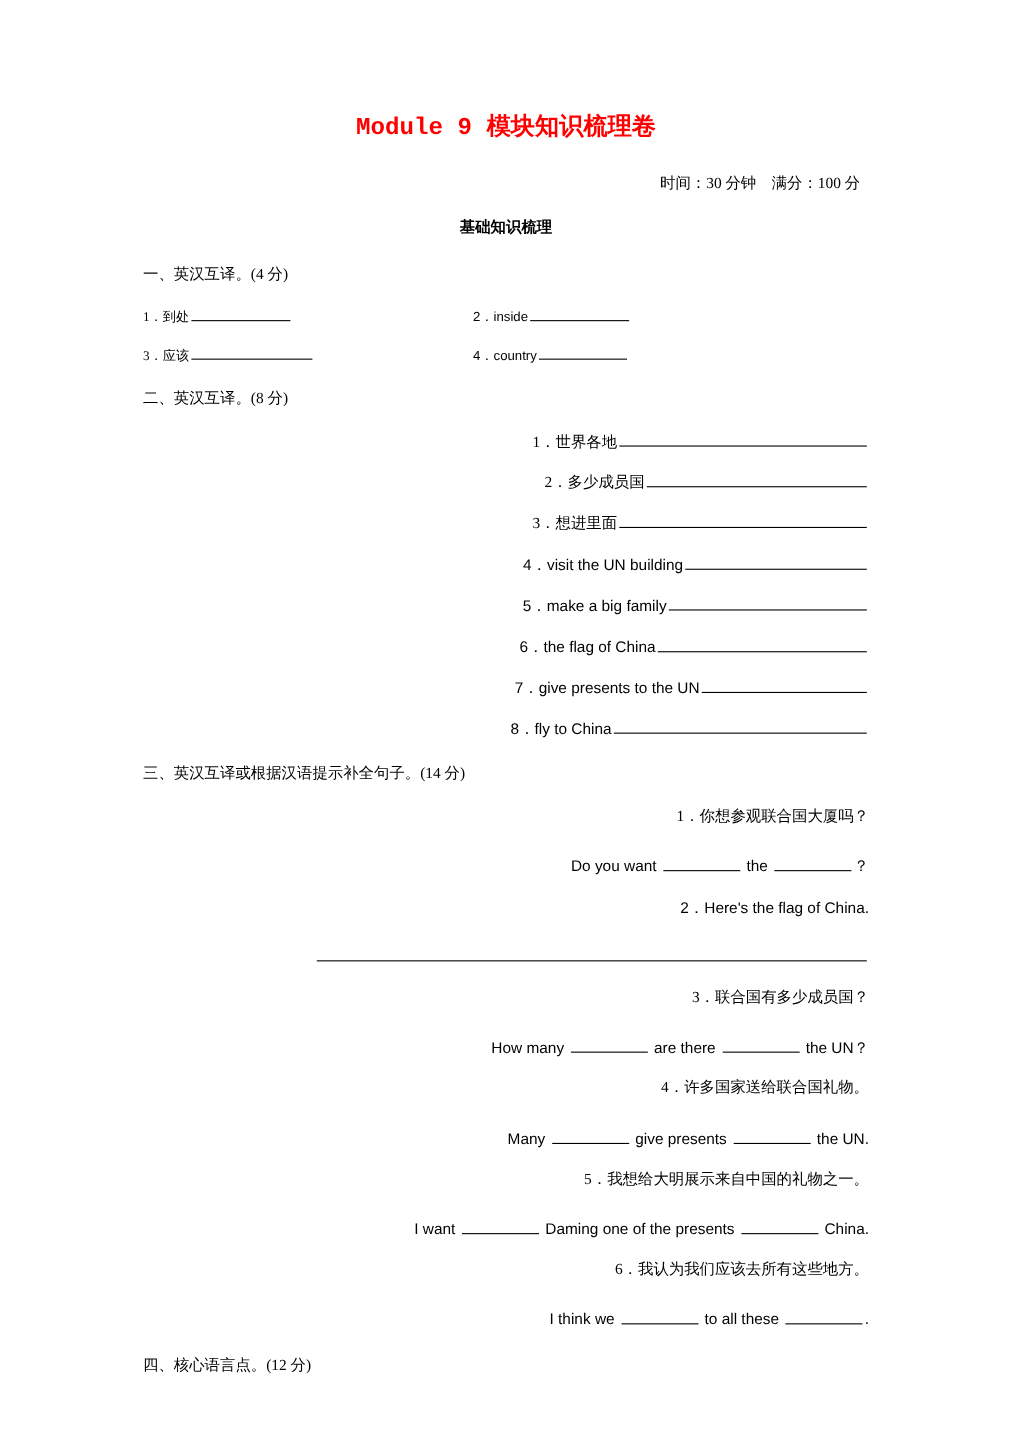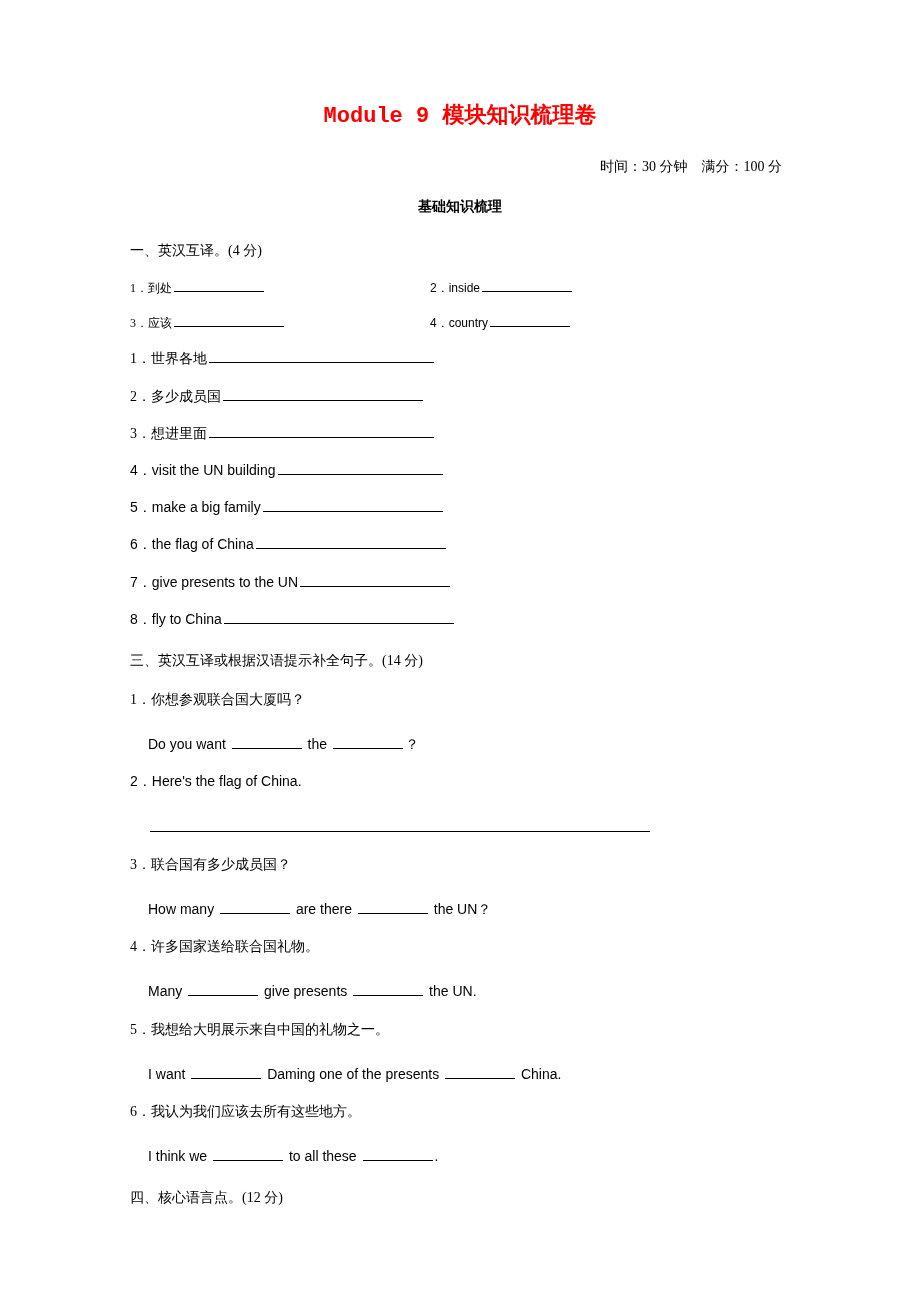--- a/index.html
+++ b/index.html
@@ -48,20 +48,21 @@
   .row-pair .left {
     flex: 0 0 300px;
   }
   .row-pair .right {
     flex: 1;
   }
   .line {
     font-size: 14px;
     margin: 12px 0;
     line-height: 1.8;
+    text-align: right;
   }
   .indent {
     padding-left: 18px;
     margin-top: 20px;
   }
   .mono {
     font-family: Liberation Sans, sans-serif;
   }
   .blank {
     display: inline-block;
@@ -101,20 +102,21 @@
 
   <div class="row-pair">
     <div class="left">
       <span>3．应该</span><span class="blank" style="width:110px"></span>
     </div>
     <div class="right mono">
       <span>4．country</span><span class="blank" style="width:80px"></span>
     </div>
   </div>
 
+  <div class="section-head">二、英汉互译。(8 分)</div>
 
   <div class="line">
     <span>1．世界各地</span><span class="blank blank-longer"></span>
   </div>
   <div class="line">
     <span>2．多少成员国</span><span class="blank blank-long"></span>
   </div>
   <div class="line">
     <span>3．想进里面</span><span class="blank blank-longer"></span>
   </div>

